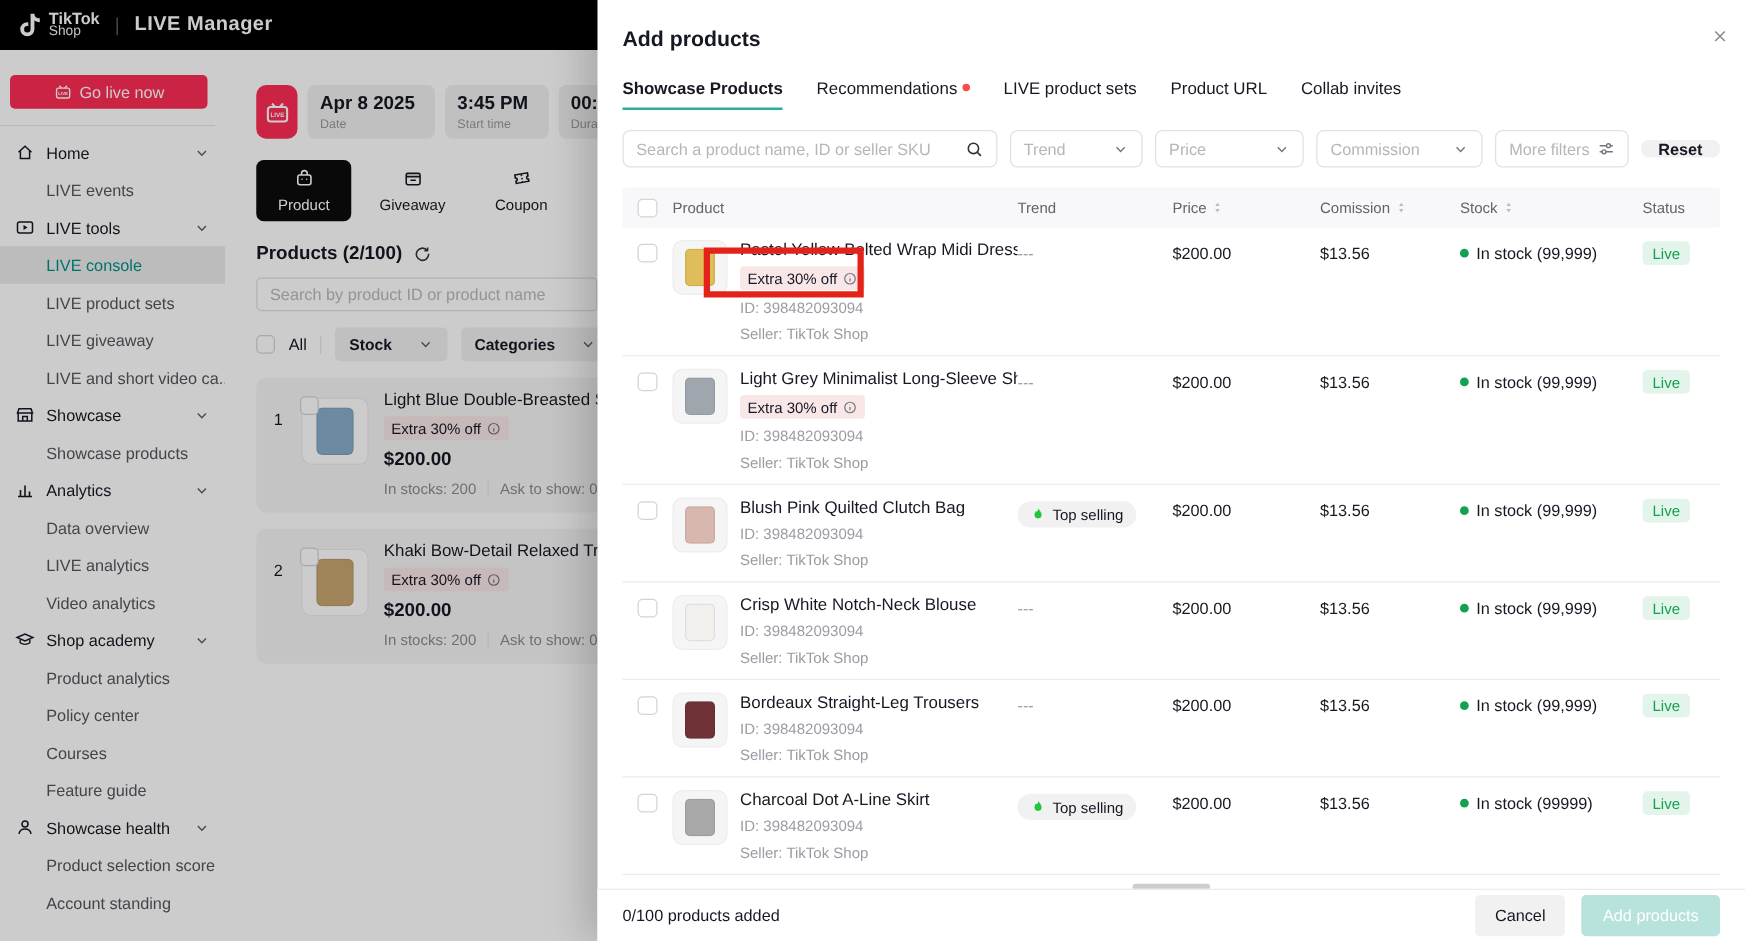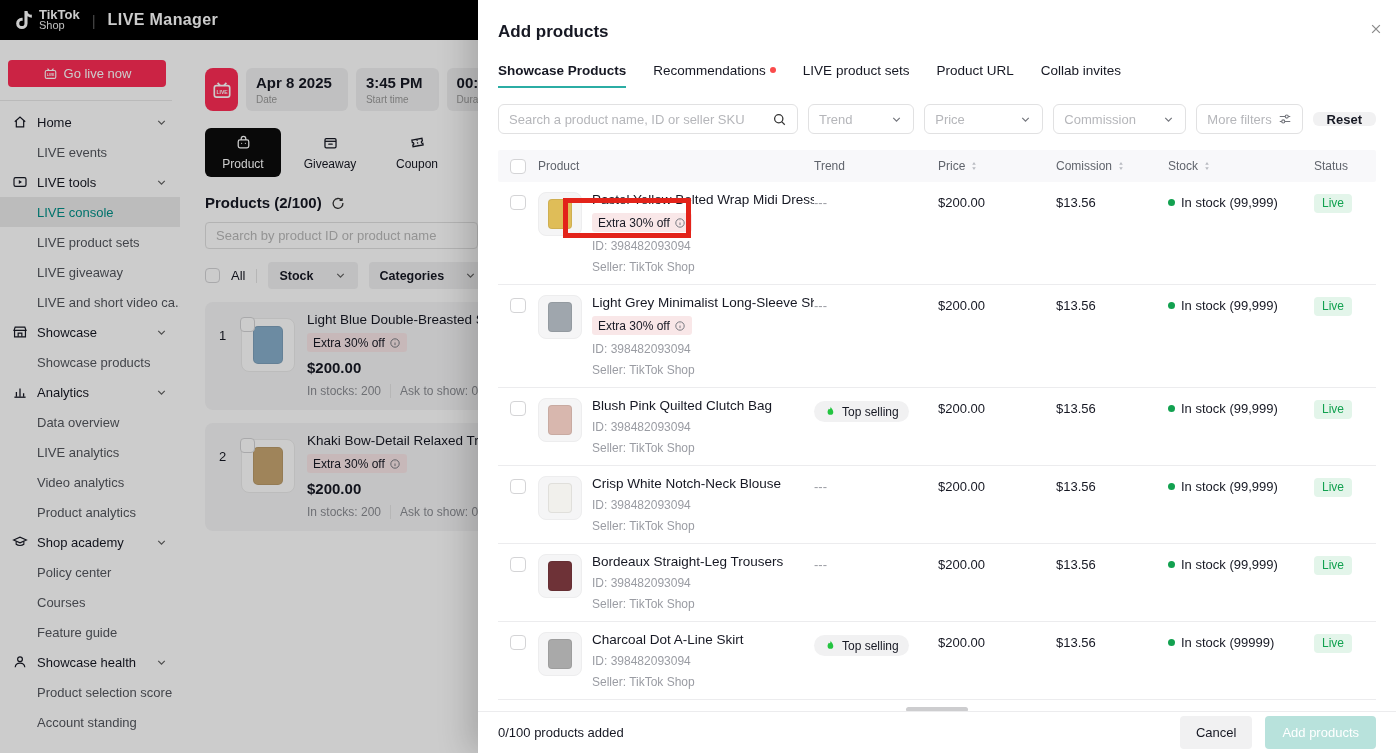--- a/index.html
+++ b/index.html
@@ -257,36 +257,36 @@
       </div>
       <div class="nav-item nav-child">
         <span class="nav-label">Data overview</span>
       </div>
       <div class="nav-item nav-child">
         <span class="nav-label">LIVE analytics</span>
       </div>
       <div class="nav-item nav-child">
         <span class="nav-label">Video analytics</span>
       </div>
-      <div class="nav-item nav-child">
-        <span class="nav-label">Product analytics</span>
-      </div>
       <div class="nav-item">
         <span class="nav-ico">
           <svg viewBox="0 0 20 20" fill="none" stroke="currentColor" stroke-width="1.4">
             <path d="M2 7.5 10 4l8 3.5L10 11Z"></path>
             <path d="M5.2 9.5v3.3c0 0 1.9 1.6 4.8 1.6s4.8-1.6 4.8-1.6V9.5"></path>
           </svg>
         </span>
         <span class="nav-label">Shop academy</span>
         <span class="chev">
           <svg viewBox="0 0 20 20" fill="none" stroke="currentColor" stroke-width="1.8">
             <path d="M5 7.5 10 12.5 15 7.5"></path>
           </svg>
         </span>
+      </div>
+      <div class="nav-item nav-child">
+        <span class="nav-label">Product analytics</span>
       </div>
       <div class="nav-item nav-child">
         <span class="nav-label">Policy center</span>
       </div>
       <div class="nav-item nav-child">
         <span class="nav-label">Courses</span>
       </div>
       <div class="nav-item nav-child">
         <span class="nav-label">Feature guide</span>
       </div>

